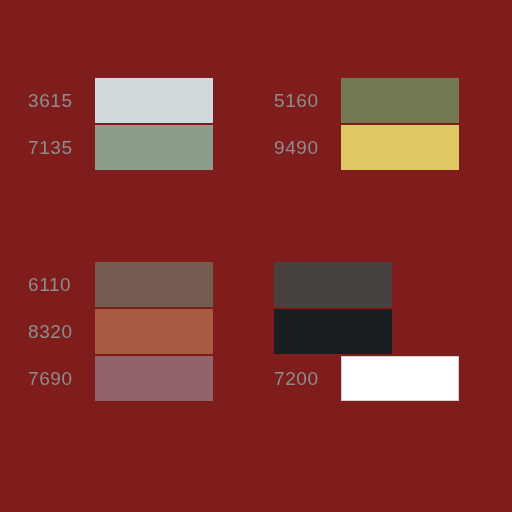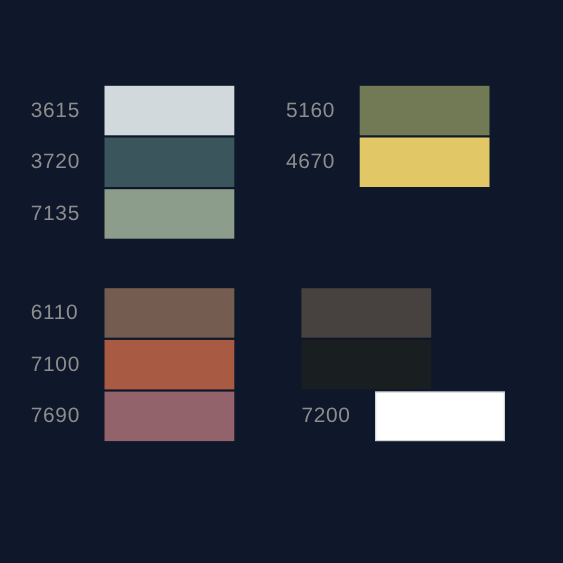--- a/index.html
+++ b/index.html
@@ -12,31 +12,31 @@
     height: 512px;
     background: #ffffff;
     font-family: "Liberation Sans", sans-serif;
     overflow: hidden;
   }
 
   .palette-sheet {
     position: relative;
     width: 512px;
     height: 512px;
-    background: #0f172a;
+    background: #7f1d1d;
   }
 
   
   .swatch-group {
     position: absolute;
     display: flex;
     flex-direction: column;
   }
   .group-pos-0 { left: 28px;  top: 78px;  }
-  .group-pos-1 { left: 260px; top: 78px; justify-content: flex-end;  }
+  .group-pos-1 { left: 274px; top: 78px; justify-content: flex-end;  }
   .group-pos-2 { left: 28px;  top: 262px; align-items: flex-end; }
   .group-pos-3 { left: 274px; top: 262px; }
 
   
   .swatch-row {
     display: flex;
     align-items: center;
     height: 45px;
     margin-bottom: 2px;
   }
@@ -72,45 +72,41 @@
 <body>
 
 <div class="palette-sheet">
 
 <div class="swatch-group group-pos-0">
       <div class="swatch-row">
         <span class="swatch-code">3615</span>
         <div class="swatch-chip" style="background: rgb(209, 217, 221);"></div>
       </div>
       <div class="swatch-row">
-        <span class="swatch-code">3720</span>
-        <div class="swatch-chip" style="background: rgb(59, 85, 93);"></div>
-      </div>
-      <div class="swatch-row">
         <span class="swatch-code">7135</span>
         <div class="swatch-chip" style="background: rgb(141, 157, 139);"></div>
       </div>
     </div>
     <div class="swatch-group group-pos-1">
       <div class="swatch-row">
         <span class="swatch-code">5160</span>
         <div class="swatch-chip" style="background: rgb(113, 122, 85);"></div>
       </div>
       <div class="swatch-row">
-        <span class="swatch-code">4670</span>
+        <span class="swatch-code">9490</span>
         <div class="swatch-chip" style="background: rgb(225, 199, 102);"></div>
       </div>
     </div>
     <div class="swatch-group group-pos-2">
       <div class="swatch-row">
         <span class="swatch-code">6110</span>
         <div class="swatch-chip" style="background: rgb(116, 92, 81);"></div>
       </div>
       <div class="swatch-row">
-        <span class="swatch-code">7100</span>
+        <span class="swatch-code">8320</span>
         <div class="swatch-chip" style="background: rgb(168, 90, 67);"></div>
       </div>
       <div class="swatch-row">
         <span class="swatch-code">7690</span>
         <div class="swatch-chip" style="background: rgb(146, 99, 106);"></div>
       </div>
     </div>
     <div class="swatch-group group-pos-3">
       <div class="swatch-row">
         <div class="swatch-chip" style="background: rgb(71, 65, 64);"></div>

